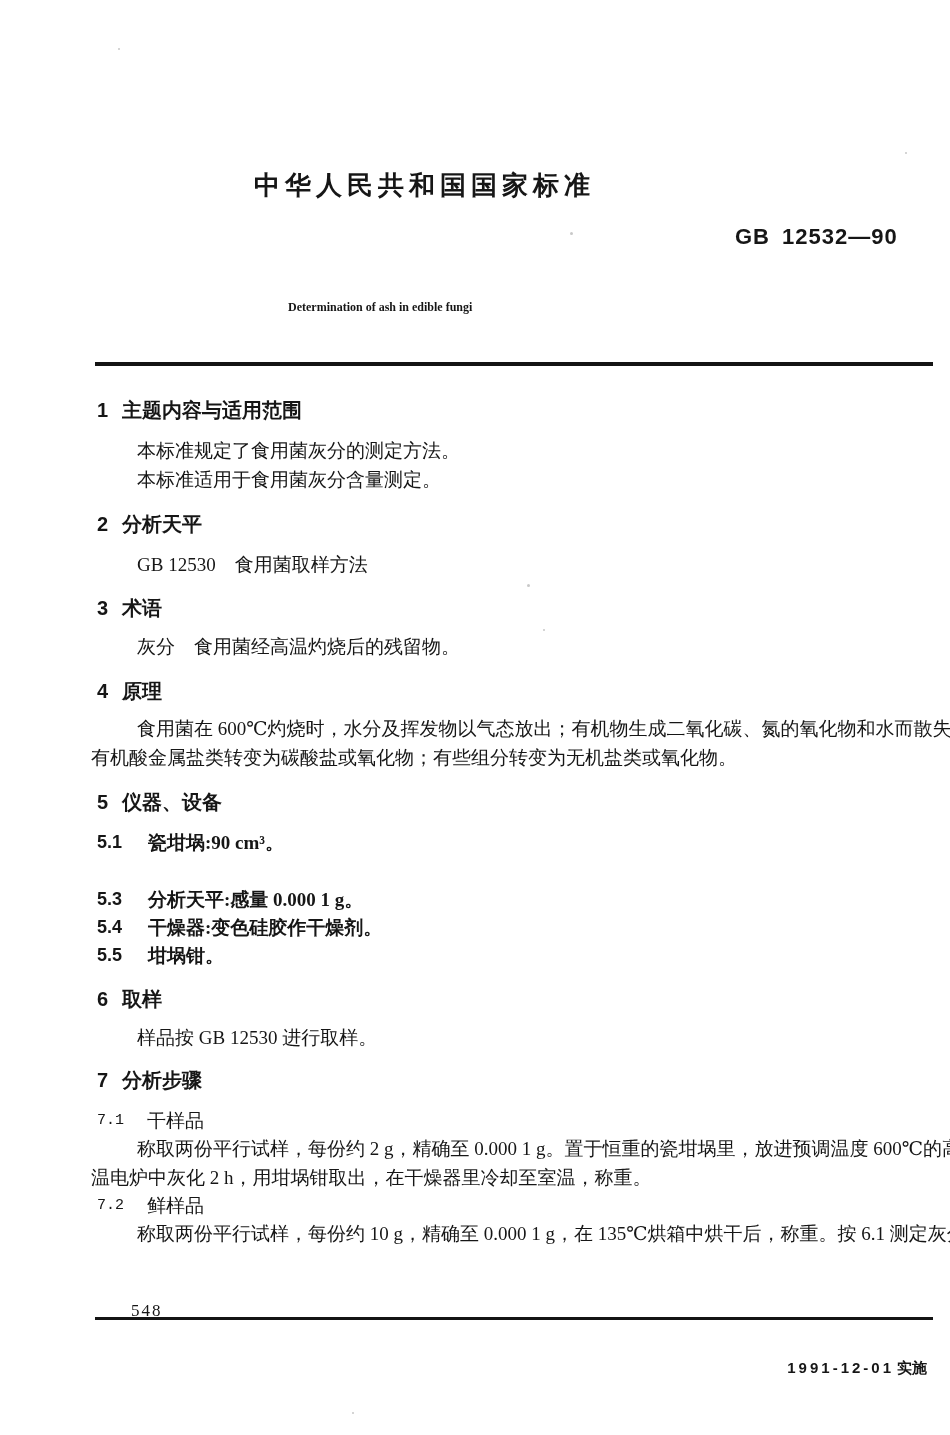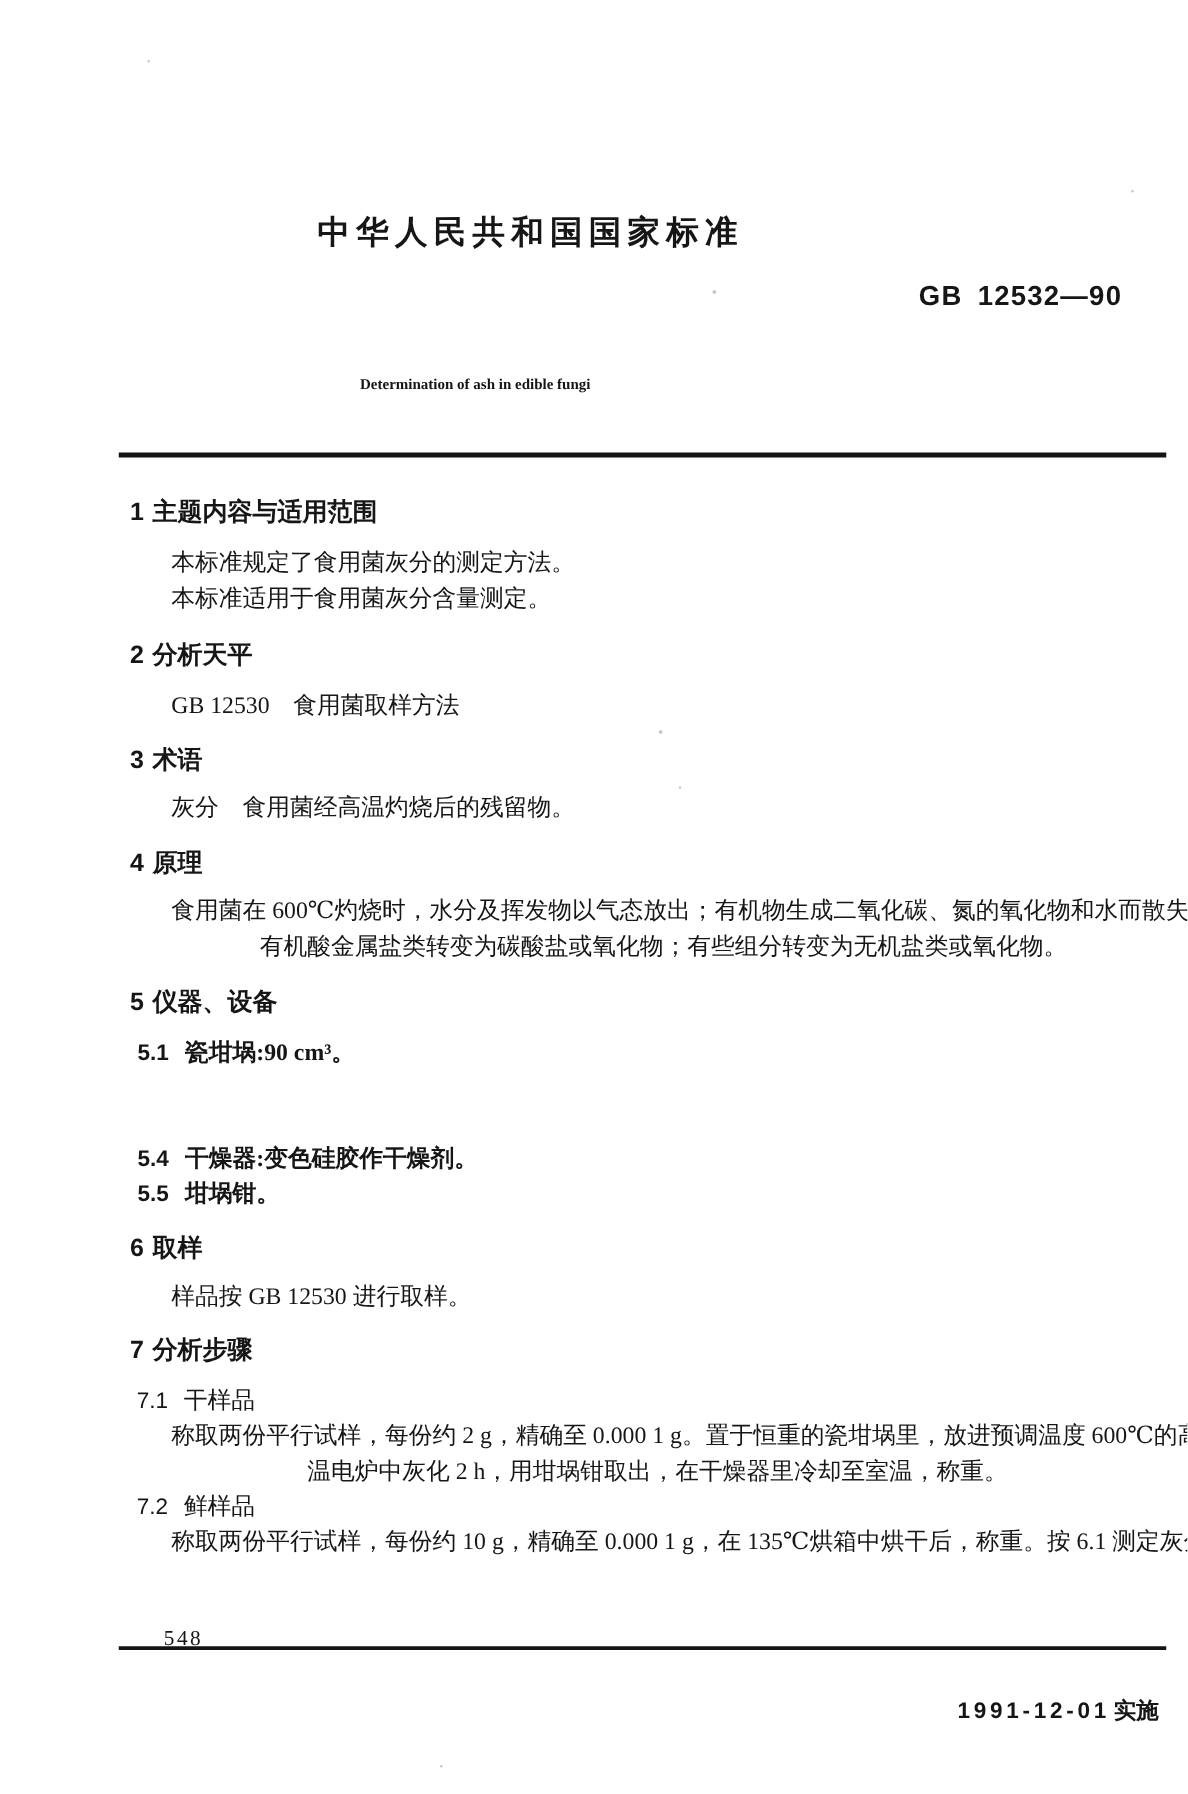--- a/index.html
+++ b/index.html
@@ -2,21 +2,20 @@
 <html><head>
 <meta charset="utf-8">
 <style>
   html, body { margin:0; padding:0; background:#ffffff; }
   .page {
     position:relative;
     width:950px; height:1435px;
     background:#ffffff;
     color:#161616;
     overflow:hidden;
-    text-align:center;
   }
   .abs { position:absolute; }
   .hei  { font-family:"Liberation Sans","DejaVu Sans",sans-serif; font-weight:700; }
   .song { font-family:"Liberation Serif","DejaVu Serif",serif; font-weight:400; }
 
   
   .standard-name { left:254px; top:171px; font-size:26px; line-height:28px; letter-spacing:5px; white-space:pre; }
   .standard-code { left:735px; top:224px; font-size:22px; line-height:26px; letter-spacing:1px; word-spacing:5px; white-space:pre; }
   .doc-title     { left:239px; top:245px; font-size:30px; line-height:34px; letter-spacing:9px; white-space:pre; }
   .doc-title-en  { left:288px; top:297px; font-size:12px; line-height:20px; font-weight:700; white-space:pre; }
@@ -26,25 +25,25 @@
   .rule-footer { top:1317px; height:3px; }
 
   
   .sec-head { left:97px; display:flex; font-size:20px; line-height:26px; white-space:pre; }
   .sec-head .num { width:25px; flex:0 0 25px; }
   .body-text { font-size:19px; line-height:29px; white-space:pre; }
   .para { left:91px; text-indent:46px; }
   .clause { left:97px; display:flex;font-weight:bold; }
   .clause .cnum { width:51px; flex:0 0 51px; font-family:"Liberation Sans","DejaVu Sans",sans-serif; font-size:18px; }
   .subhead { left:97px; display:flex; }
-  .subhead .cnum { width:50px; flex:0 0 50px; font-family:Liberation Sans, sans-serif; font-size:18px; }
+  .subhead .cnum { width:50px; flex:0 0 50px; font-family:Liberation Mono, monospace; font-size:15px; }
 
   
   .footer-left  { left:98px;  top:1326px; font-size:22px; line-height:28px; white-space:pre; }
-  .footer-right { right:23px; top:1326px; font-size:18px; line-height:28px; white-space:pre; }
+  .footer-right { right:23px; top:1326px; font-size:15px; line-height:28px; white-space:pre; }
   .footer-date  { letter-spacing:3px; padding:0 3px; }
   .page-number  { left:131px; top:1300px; font-size:17px; line-height:22px; letter-spacing:2px; }
 
   .speck { position:absolute; background:#9a9a9a; border-radius:50%; opacity:.55; }
 </style>
 </head>
 <body>
 
 <div class="page">
 
@@ -80,20 +79,24 @@
 有机酸金属盐类转变为碳酸盐或氧化物；有些组分转变为无机盐类或氧化物。</div>
 
   <div class="abs sec-head hei" style="top:789px">
     <span class="num">5</span>
     <span>仪器、设备</span>
   </div>
   <div class="abs clause song body-text" style="top:828px">
     <span class="cnum">5.1</span>
     <span>瓷坩埚:90 cm³。</span>
   </div>
+  <div class="abs clause song body-text" style="top:885px">
+    <span class="cnum">5.3</span>
+    <span>分析天平:感量 0.000 1 g。</span>
+  </div>
   <div class="abs clause song body-text" style="top:913px">
     <span class="cnum">5.4</span>
     <span>干燥器:变色硅胶作干燥剂。</span>
   </div>
   <div class="abs clause song body-text" style="top:941px">
     <span class="cnum">5.5</span>
     <span>坩埚钳。</span>
   </div>
 
   <div class="abs sec-head hei" style="top:986px">

